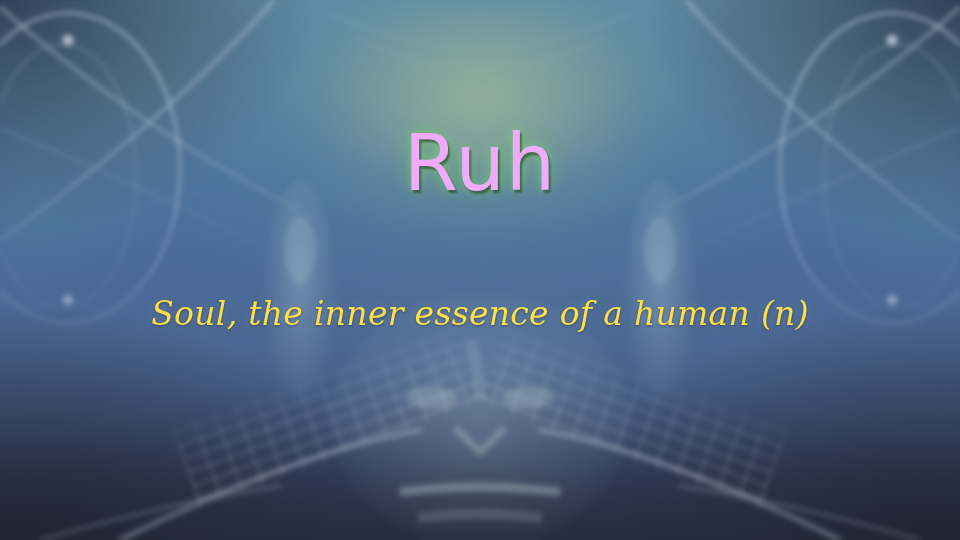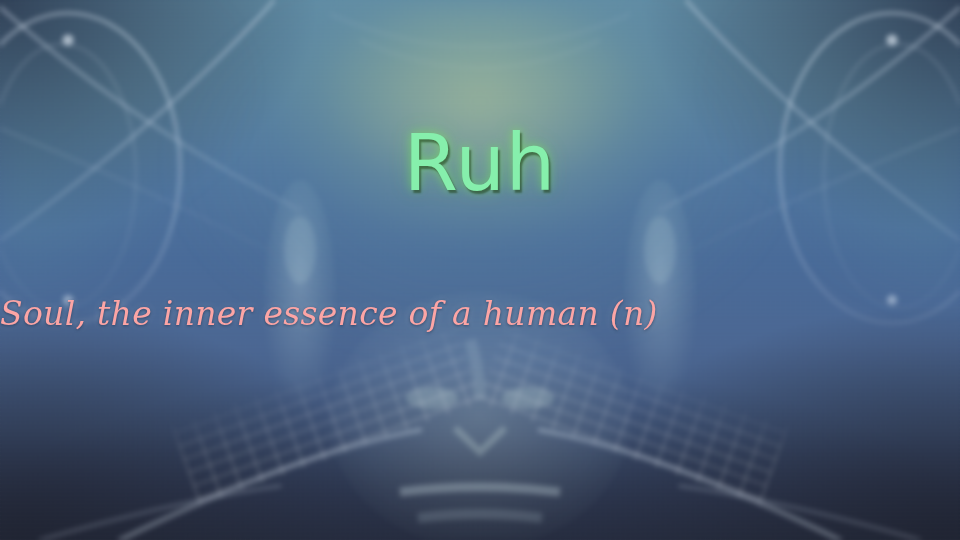--- a/index.html
+++ b/index.html
@@ -105,41 +105,41 @@
     position: absolute;
     left: 0;
     right: 0;
     top: 124px;
     text-align: center;
     font-family: "DejaVu Sans", sans-serif;
     font-size: 78px;
     line-height: 1.0;
     font-weight: 400;
     letter-spacing: 1px;
-    color: #86efac;
+    color: #f0abfc;
     text-shadow:
       2px 3px 2px rgba(28,56,20,0.55),
       0 0 10px rgba(120,255,70,0.45),
       0 0 22px rgba(120,255,70,0.22);
     white-space: nowrap;
   }
 
   #subtitle {
     position: absolute;
     left: 0;
     right: 0;
     top: 296px;
-    text-align: left;
+    text-align: center;
     font-family: "DejaVu Serif", "Liberation Serif", serif;
     font-size: 33px;
     line-height: 1.1;
     font-weight: 400;
     font-style: italic;
     letter-spacing: 0.3px;
-    color: #fca5a5;
+    color: #fde047;
     text-shadow:
       0 1px 3px rgba(20,34,60,0.55),
       0 0 8px rgba(255,255,255,0.18);
     white-space: nowrap;
   }
 </style>
 </head>
 <body>
 
 <div id="slide">

